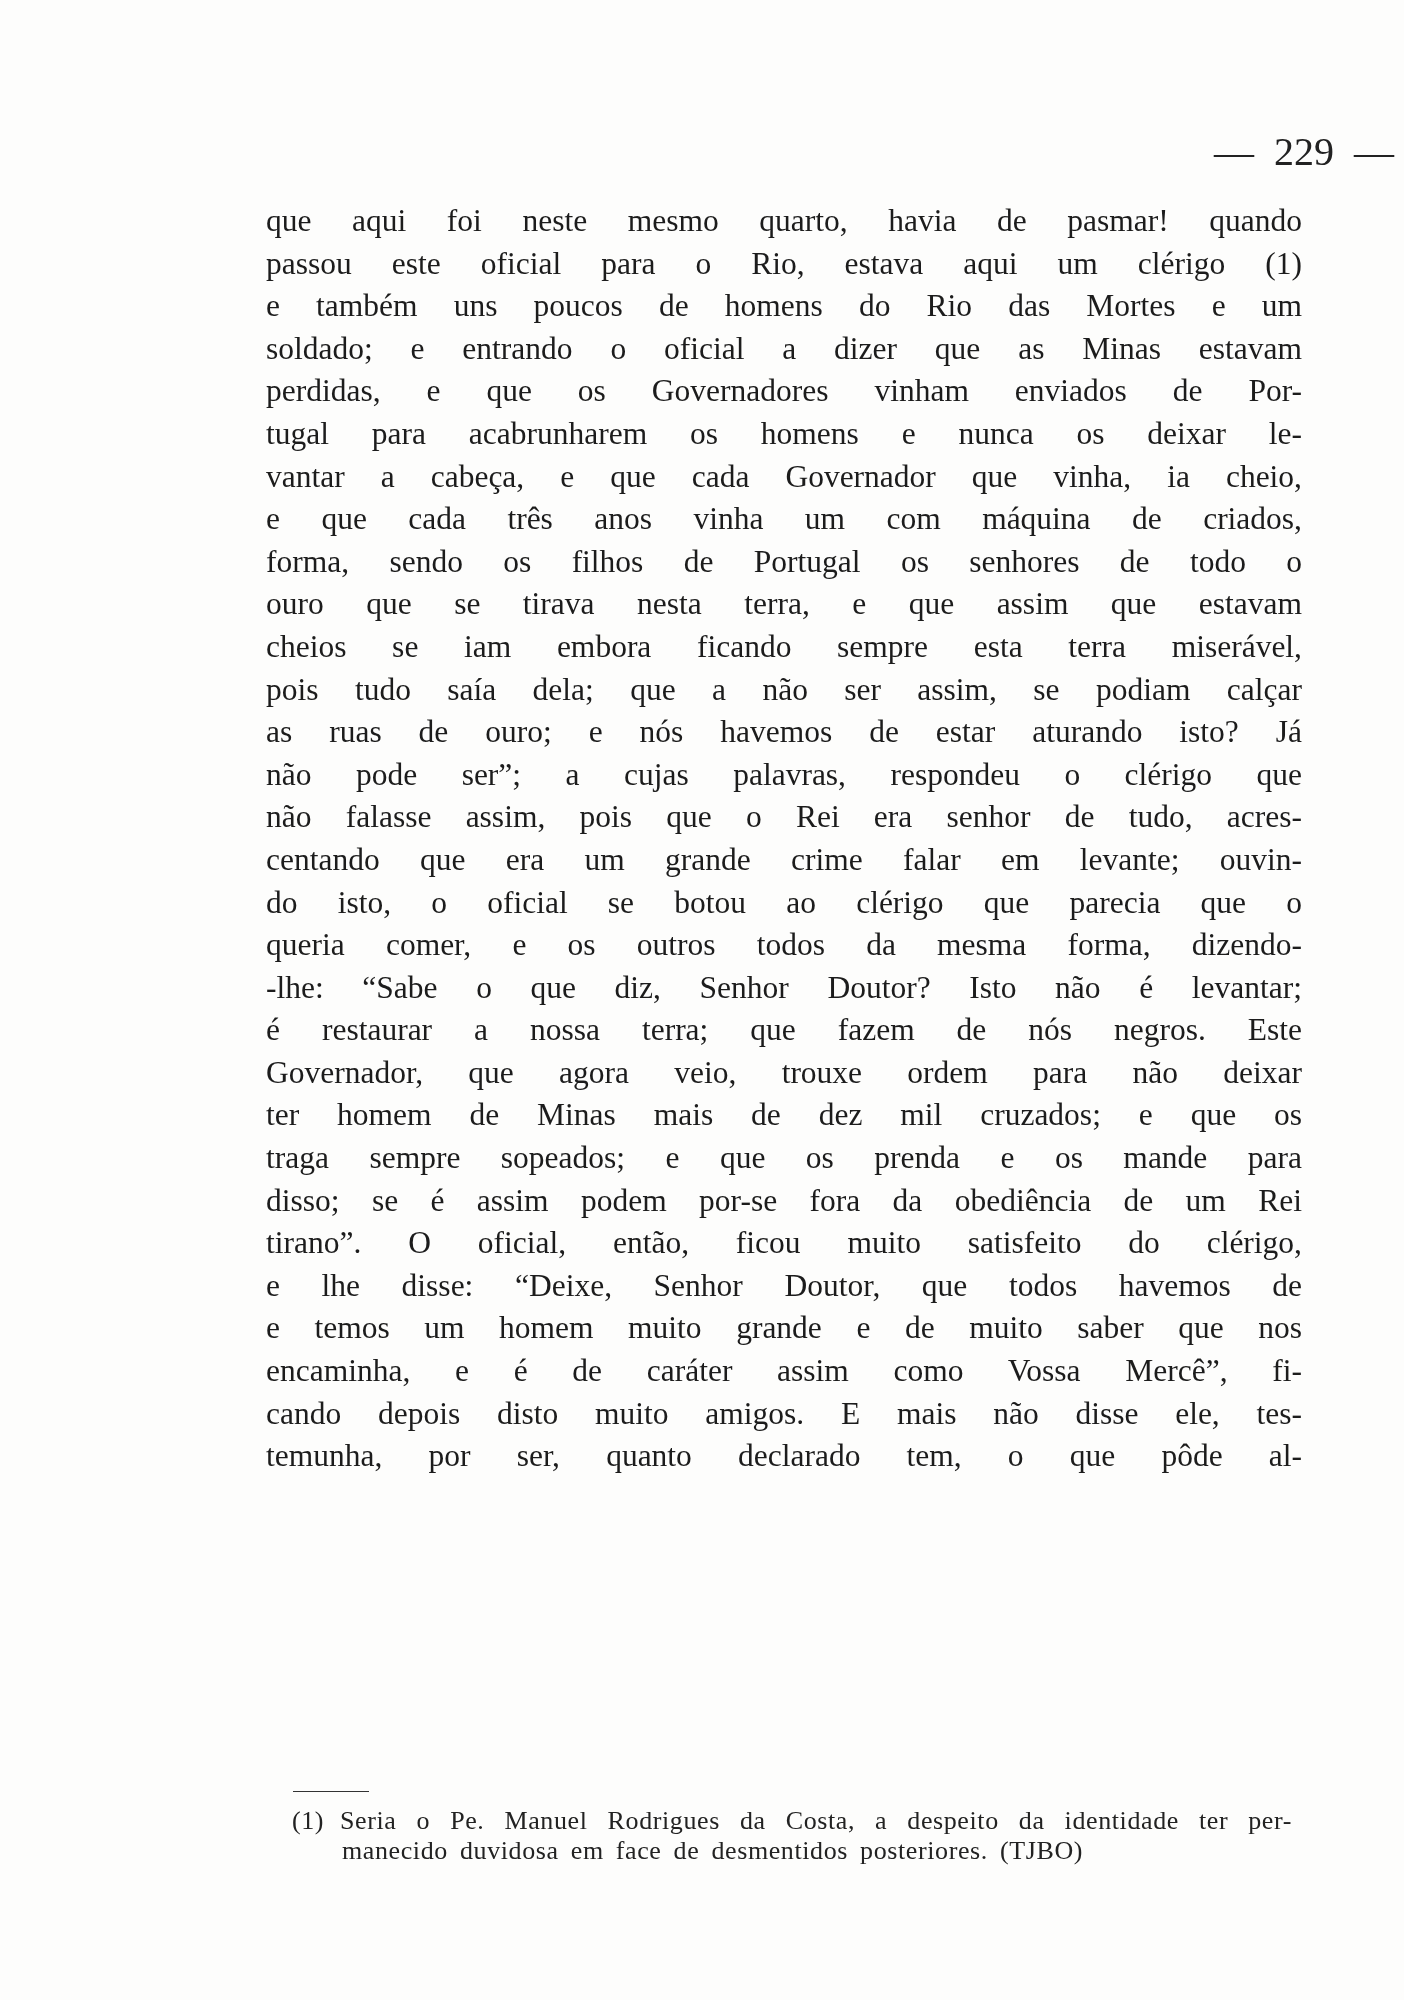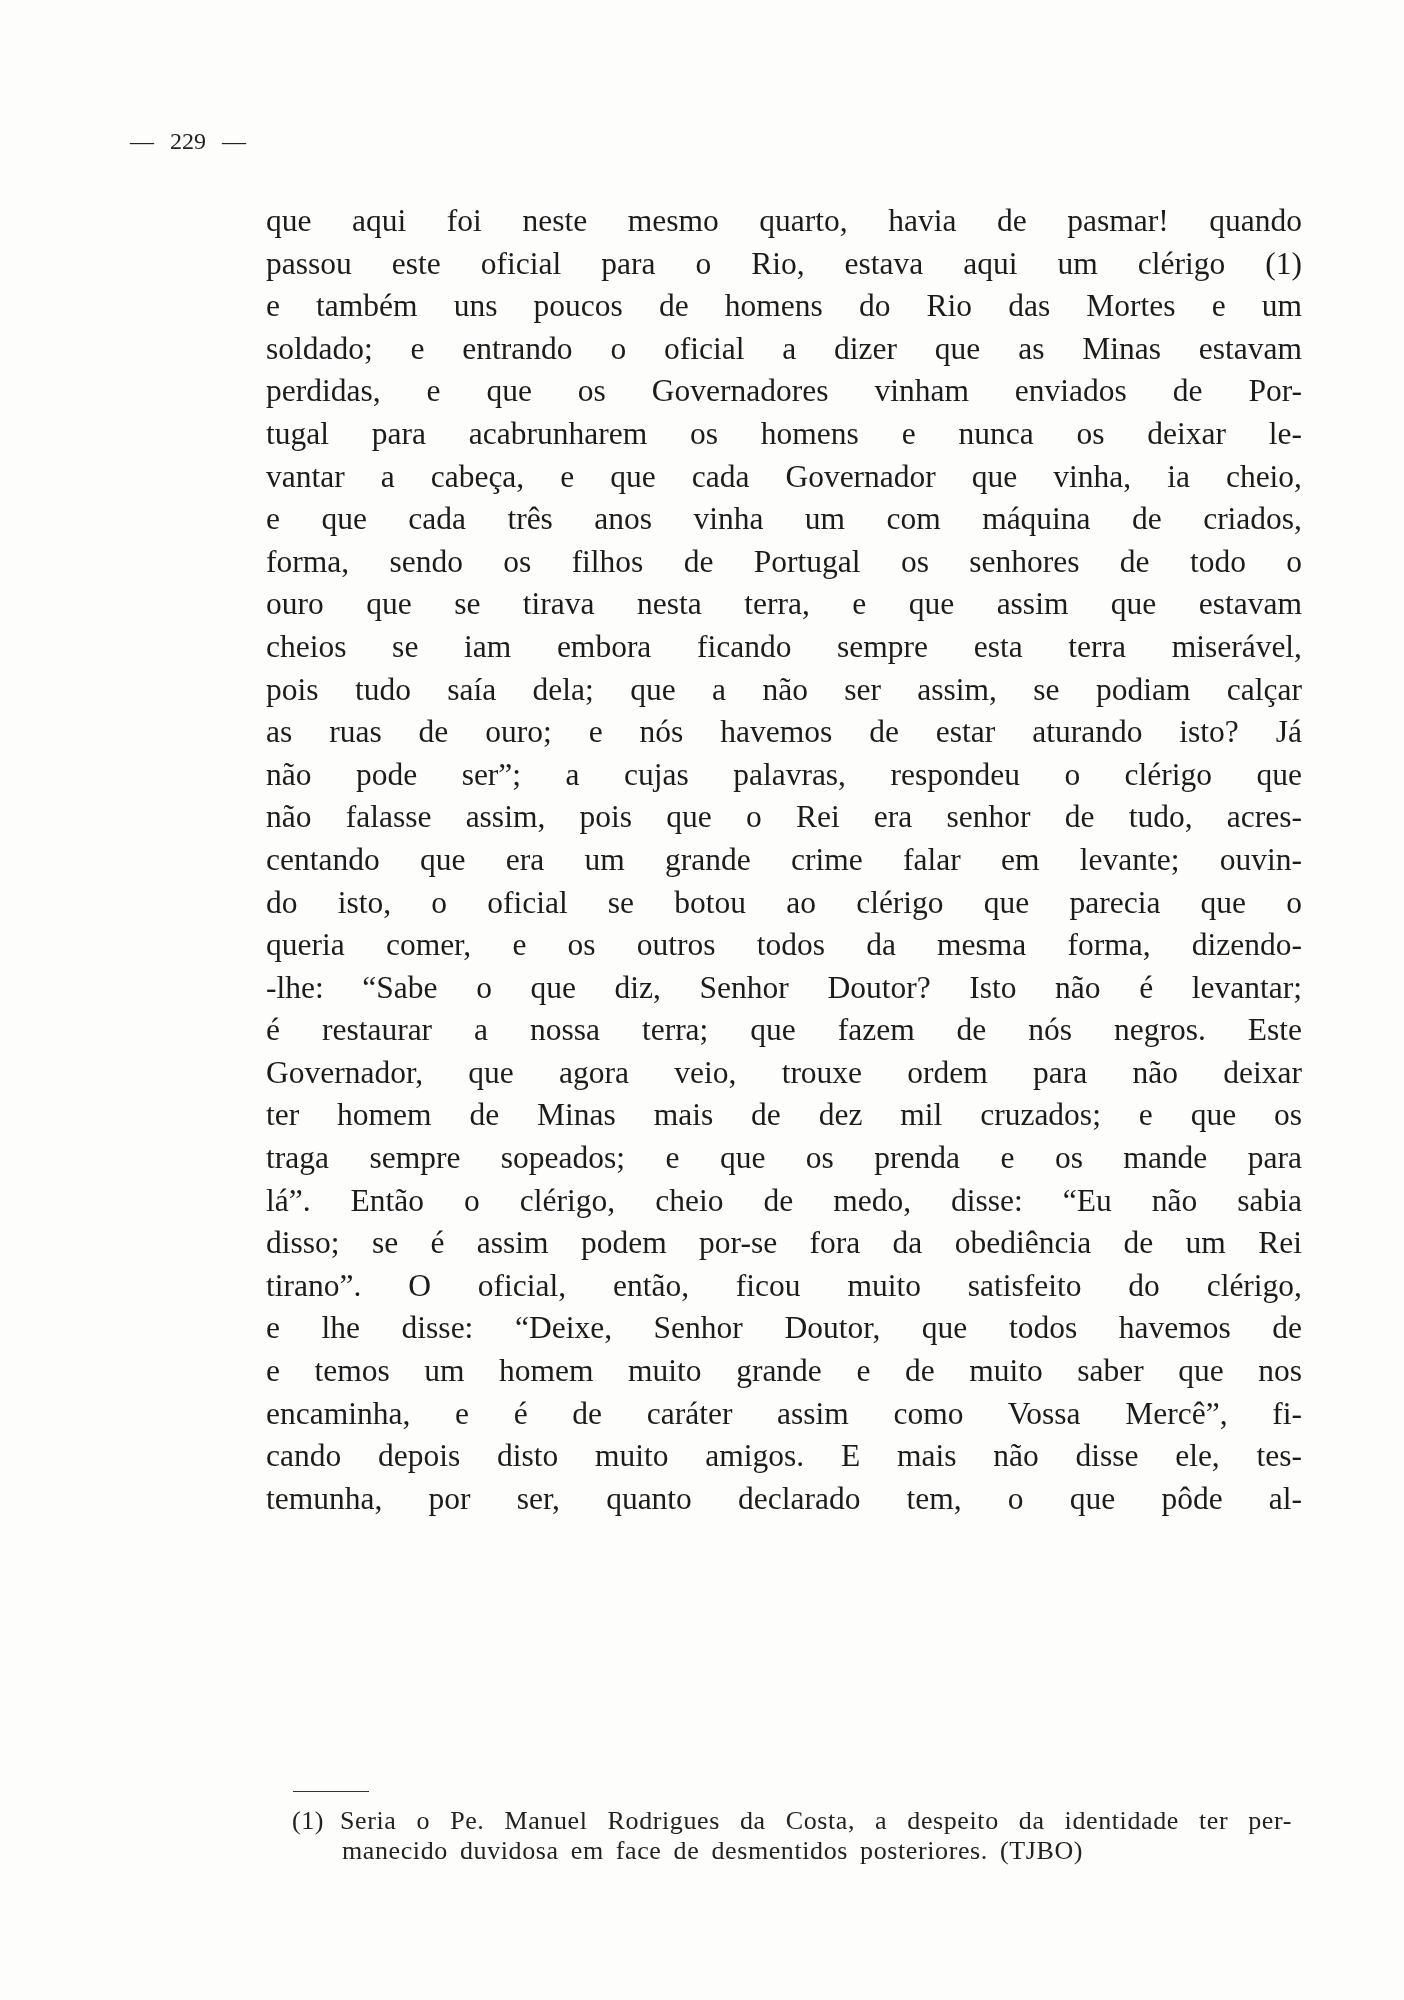--- a/index.html
+++ b/index.html
@@ -14,22 +14,22 @@
       overflow: hidden;
       background: #fdfdfc;
       color: #1c1c1c;
       font-family: "Liberation Serif", "DejaVu Serif", serif;
     }
     .page-number {
       position: absolute;
       top: 128px;
       left: 0;
       width: 1404px;
-      text-align: left;
-      font-size: 24px;
+      text-align: right;
+      font-size: 40px;
       letter-spacing: 0px;
       color: #222;
       padding-left: 120px;
       box-sizing: border-box;
     }
     .page-number .dash {
       display: inline-block;
       margin: 0 10px;
     }
     .body-text {
@@ -109,21 +109,20 @@
     <span class="line">não pode ser”; a cujas palavras, respondeu o clérigo que</span>
     <span class="line">não falasse assim, pois que o Rei era senhor de tudo, acres-</span>
     <span class="line">centando que era um grande crime falar em levante; ouvin-</span>
     <span class="line">do isto, o oficial se botou ao clérigo que parecia que o</span>
     <span class="line">queria comer, e os outros todos da mesma forma, dizendo-</span>
     <span class="line">-lhe: “Sabe o que diz, Senhor Doutor? Isto não é levantar;</span>
     <span class="line">é restaurar a nossa terra; que fazem de nós negros. Este</span>
     <span class="line">Governador, que agora veio, trouxe ordem para não deixar</span>
     <span class="line">ter homem de Minas mais de dez mil cruzados; e que os</span>
     <span class="line">traga sempre sopeados; e que os prenda e os mande para</span>
-    <span class="line">lá”. Então o clérigo, cheio de medo, disse: “Eu não sabia</span>
     <span class="line">disso; se é assim podem por-se fora da obediência de um Rei</span>
     <span class="line">tirano”. O oficial, então, ficou muito satisfeito do clérigo,</span>
     <span class="line">e lhe disse: “Deixe, Senhor Doutor, que todos havemos de</span>
     <span class="line">e temos um homem muito grande e de muito saber que nos</span>
     <span class="line">encaminha, e é de caráter assim como Vossa Mercê”, fi-</span>
     <span class="line">cando depois disto muito amigos. E mais não disse ele, tes-</span>
     <span class="line">temunha, por ser, quanto declarado tem, o que pôde al-</span>
   </div>
 
 <div class="footnote-rule"></div>

